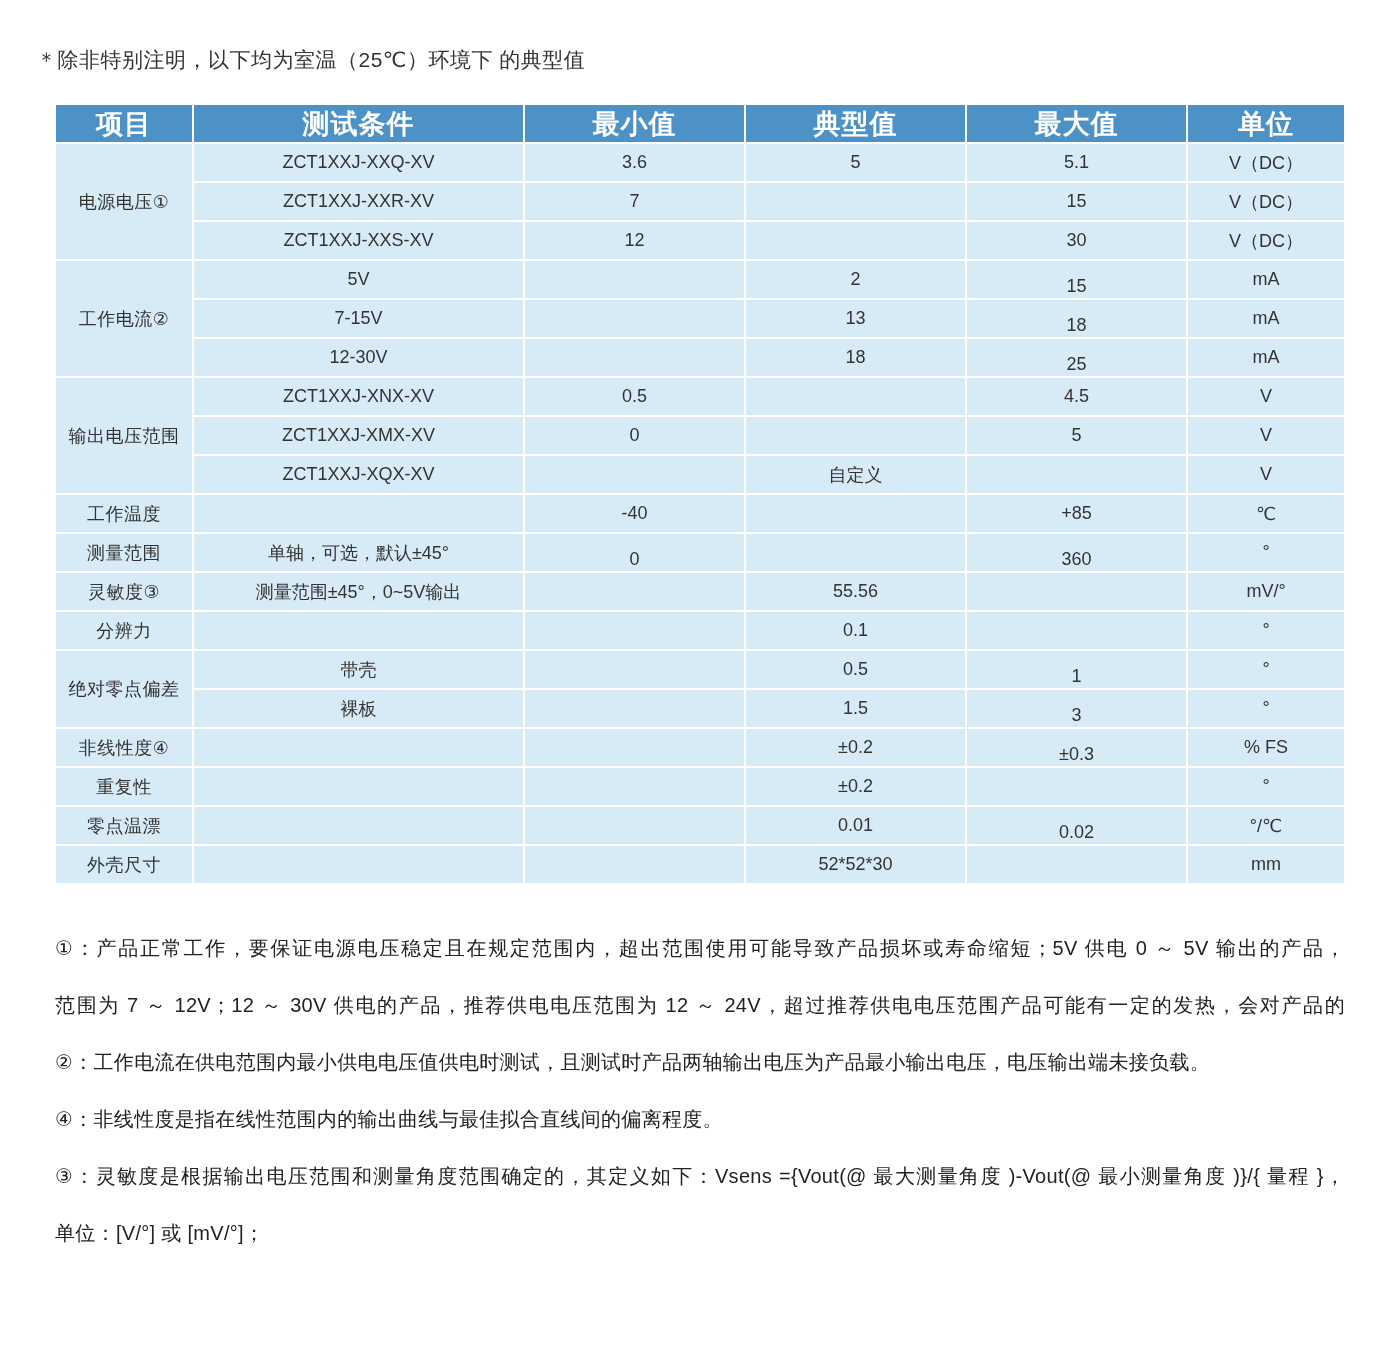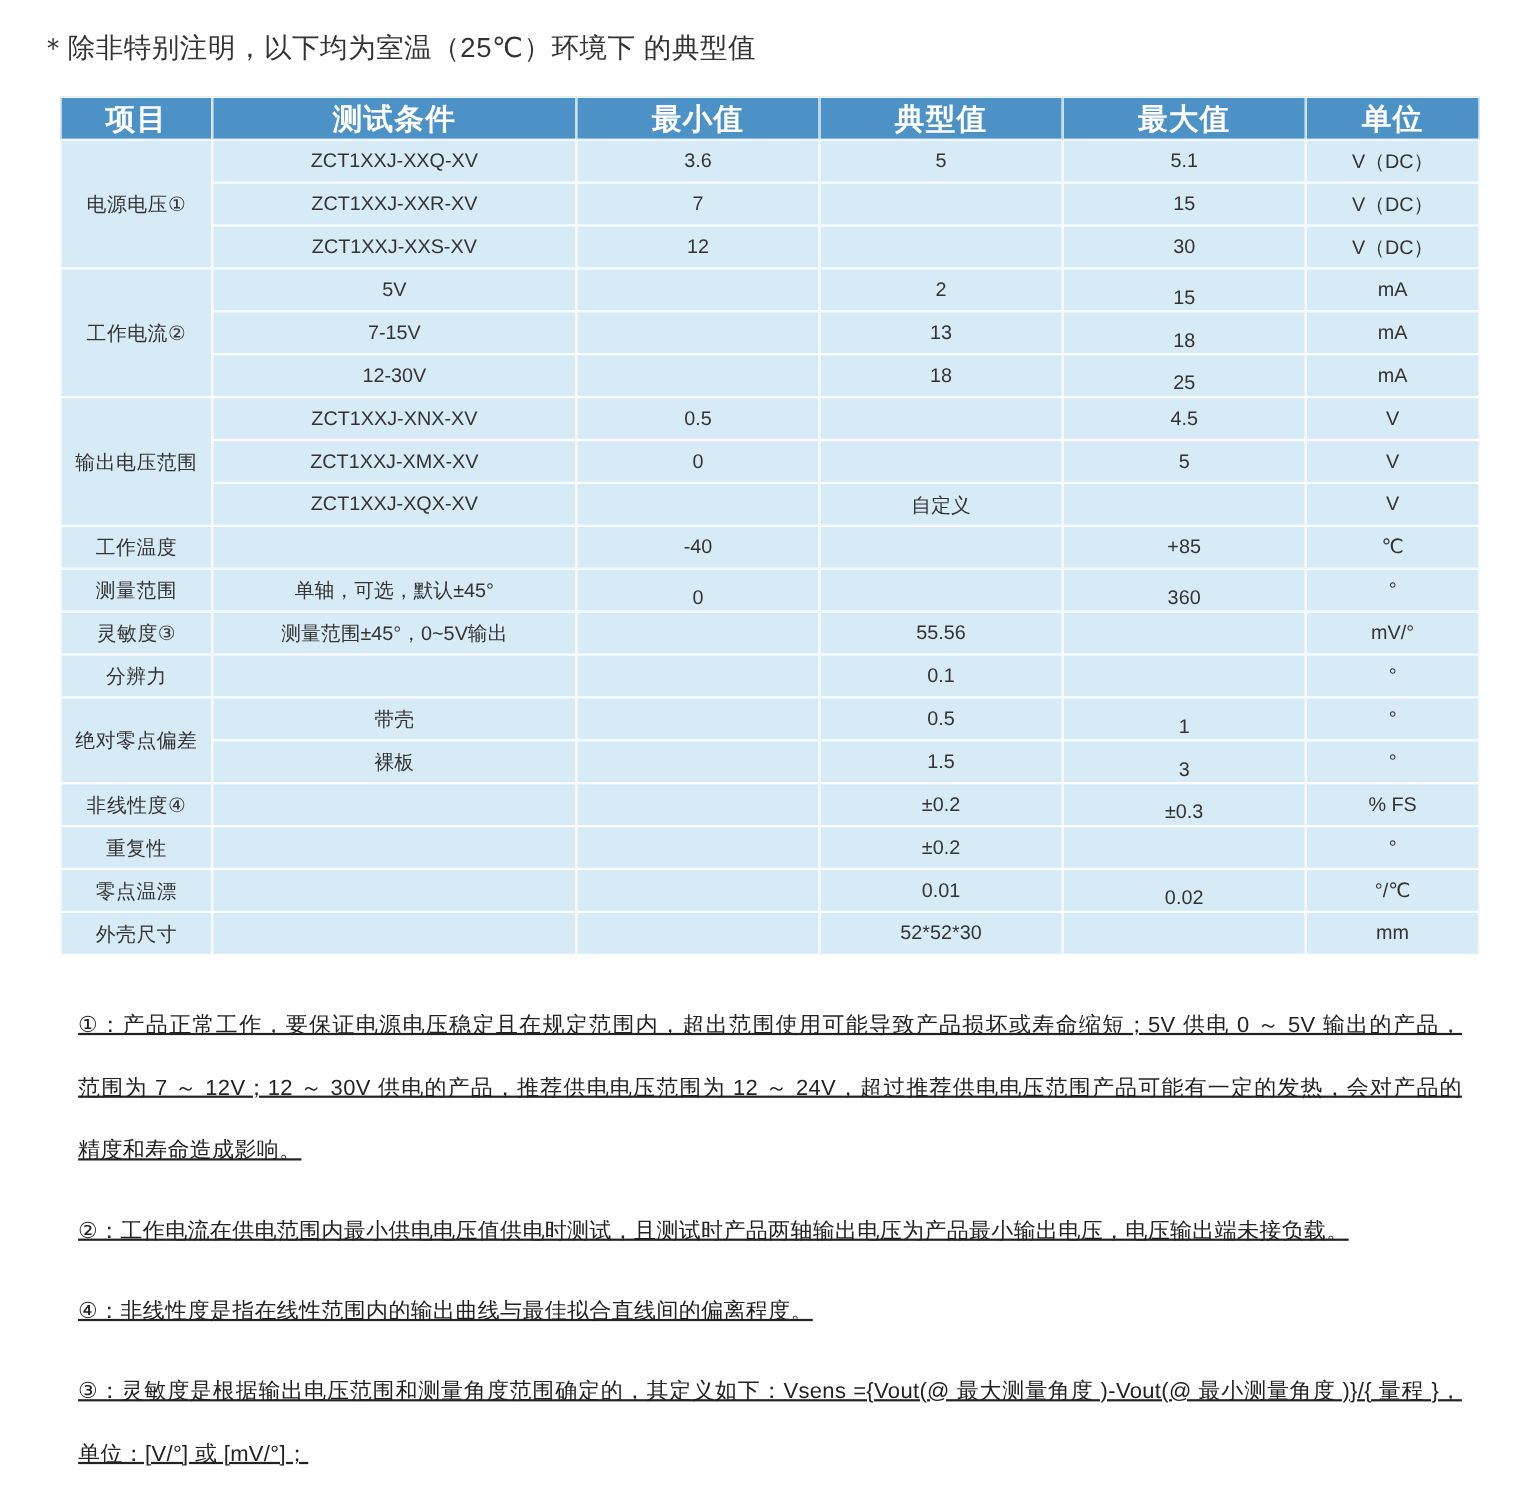--- a/index.html
+++ b/index.html
@@ -11,22 +11,22 @@
     overflow: hidden;
     font-family: "Liberation Sans", "DejaVu Sans", sans-serif;
     color: #333333;
   }
   .page {
     position: relative;
     width: 1400px;
     height: 1360px;
   }
   .note {
-    margin: 30px 0 0 36px;
-    font-size: 25px;
+    margin: 46px 0 0 36px;
+    font-size: 21px;
     line-height: 28px;
     color: #333333;
     letter-spacing: 0.5px;
   }
   .spec-table {
     margin: 30px 0 0 55px;
     width: 1290px;
     border-collapse: separate;
     border-spacing: 0;
     table-layout: fixed;
@@ -62,22 +62,21 @@
   .spec-table td.dy span {
     position: relative;
     top: 7px;
   }
   .footnotes {
     margin: 36px 55px 0 55px;
     width: 1290px;
     color: #222222;
   }
   .footnote {
-    margin: 16px;
-    text-decoration: underline;
+    margin: 0;
   }
   .jline {
     font-size: 20px;
     line-height: 57px;
     height: 57px;
     text-align: justify;
     text-align-last: justify;
     letter-spacing: 0.3px;
     white-space: normal;
   }
@@ -257,21 +256,20 @@
           <td><span></span></td>
           <td><span>mm</span></td>
         </tr>
       </tbody>
   </table>
 
   <div class="footnotes" id="footnotes">
       <div class="footnote">
         <div class="jline">①：产品正常工作，要保证电源电压稳定且在规定范围内，超出范围使用可能导致产品损坏或寿命缩短；5V 供电 0 ～ 5V 输出的产品，</div>
         <div class="jline">范围为 7 ～ 12V；12 ～ 30V 供电的产品，推荐供电电压范围为 12 ～ 24V，超过推荐供电电压范围产品可能有一定的发热，会对产品的</div>
-        <div class="jline last">精度和寿命造成影响。</div>
       </div>
       <div class="footnote">
         <div class="jline last">②：工作电流在供电范围内最小供电电压值供电时测试，且测试时产品两轴输出电压为产品最小输出电压，电压输出端未接负载。</div>
       </div>
       <div class="footnote">
         <div class="jline last">④：非线性度是指在线性范围内的输出曲线与最佳拟合直线间的偏离程度。</div>
       </div>
       <div class="footnote">
         <div class="jline">③：灵敏度是根据输出电压范围和测量角度范围确定的，其定义如下：Vsens ={Vout(@ 最大测量角度 )-Vout(@ 最小测量角度 )}/{ 量程 }，</div>
         <div class="jline last">单位：[V/°] 或 [mV/°]；</div>

